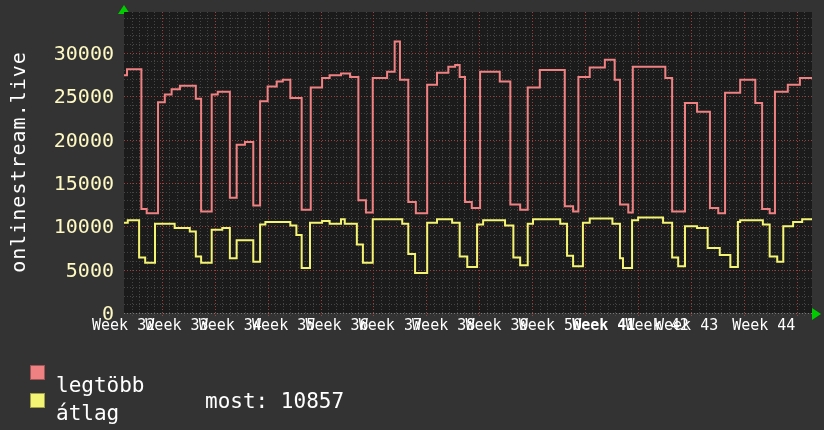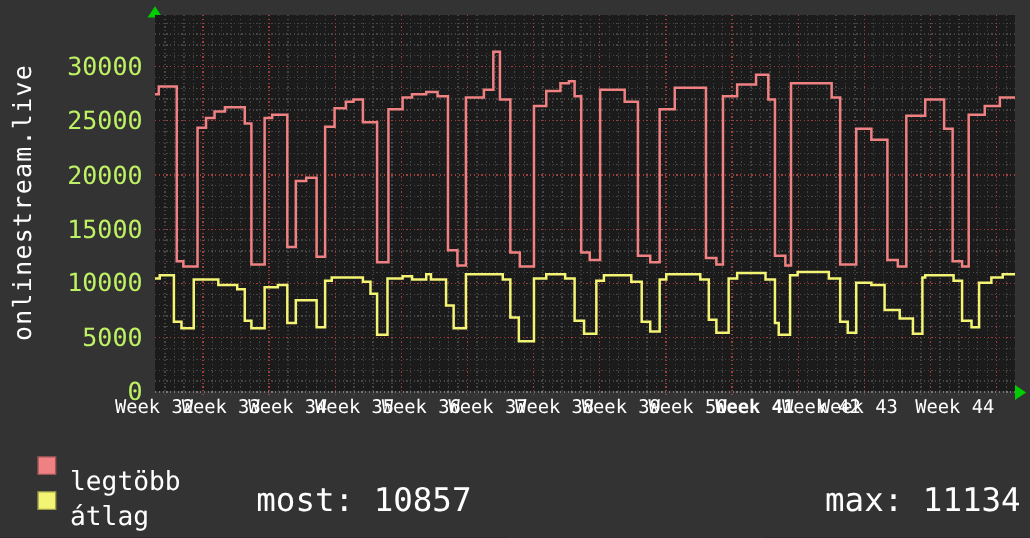--- a/index.html
+++ b/index.html
@@ -1,27 +1,27 @@
 <!DOCTYPE html>
 <html><head>
 <meta charset="utf-8">
 <style>
   html,body{margin:0;padding:0;background:#333;}
   #graph{position:relative;width:824px;height:430px;background:#333333;overflow:hidden;
          font-family:"DejaVu Sans Mono","Liberation Mono",monospace;color:#fff;}
   .ytitle{position:absolute;left:18px;top:162px;transform:translate(-50%,-50%) rotate(-90deg);
           white-space:nowrap;font-size:20px;letter-spacing:1px;color:#fff;}
-  .ylab{position:absolute;width:112px;text-align:right;font-size:20px;line-height:20px;color:#bef264;}
+  .ylab{position:absolute;width:112px;text-align:right;font-size:20px;line-height:20px;color:#fef9c3;}
   .xlab{position:absolute;top:316px;font-size:15px;white-space:nowrap;color:#fff;}
   #plotwrap{position:absolute;left:124px;top:12px;width:688px;height:301px;background:#1b1b1b;}
   #plotwrap svg{position:absolute;left:0;top:0;overflow:visible;}
   .legend-row{position:absolute;left:30px;height:20px;}
   .swatch{position:absolute;left:0;top:2px;width:13px;height:13px;border:1px solid rgba(0,0,0,0.35);}
   .legend-label{position:absolute;left:26px;top:12px;font-size:21px;line-height:21px;white-space:nowrap;}
-  .stat{position:absolute;top:391px;font-size:26px;line-height:21px;white-space:nowrap;color:#fff;}
+  .stat{position:absolute;top:391px;font-size:21px;line-height:21px;white-space:nowrap;color:#fff;}
   .arrow-up{position:absolute;left:118px;top:5px;width:0;height:0;
             border-left:6px solid transparent;border-right:6px solid transparent;border-bottom:9px solid #00cc00;}
   .arrow-right{position:absolute;left:812px;top:308px;width:0;height:0;
             border-top:6px solid transparent;border-bottom:6px solid transparent;border-left:9px solid #00cc00;}
 </style>
 </head>
 <body>
 
 <div id="graph">
   <div class="arrow-up"></div>
@@ -198,14 +198,13 @@
 
   <div class="legend-row" style="top:363px">
     <span class="swatch" style="background: rgb(240, 129, 131);"></span>
     <span class="legend-label">legtöbb</span>
   </div>
   <div class="legend-row" style="top:391px">
     <span class="swatch" style="background: rgb(243, 243, 116);"></span>
     <span class="legend-label">átlag</span>
   </div>
   <div class="stat" style="left:205px">most: 10857</div>
-  <div class="stat" style="left:660px">max: 11134</div>
 </div>
 
 </body></html>

